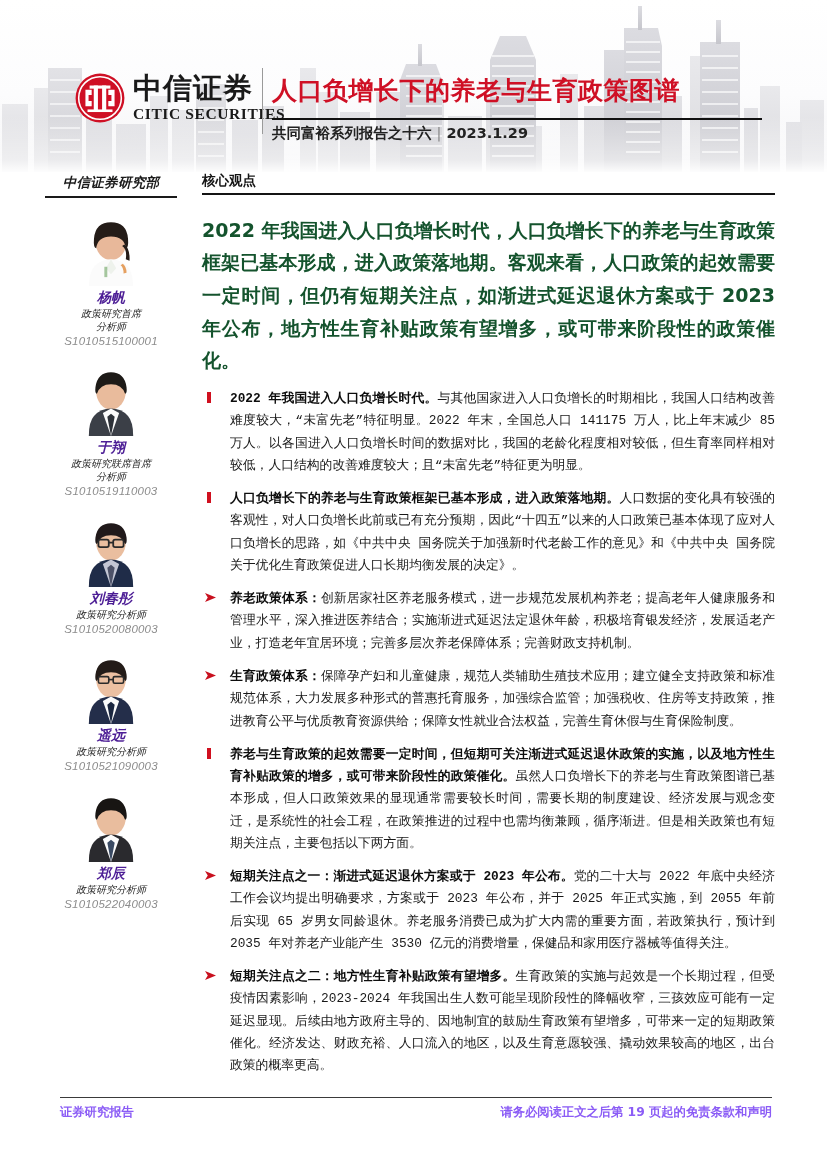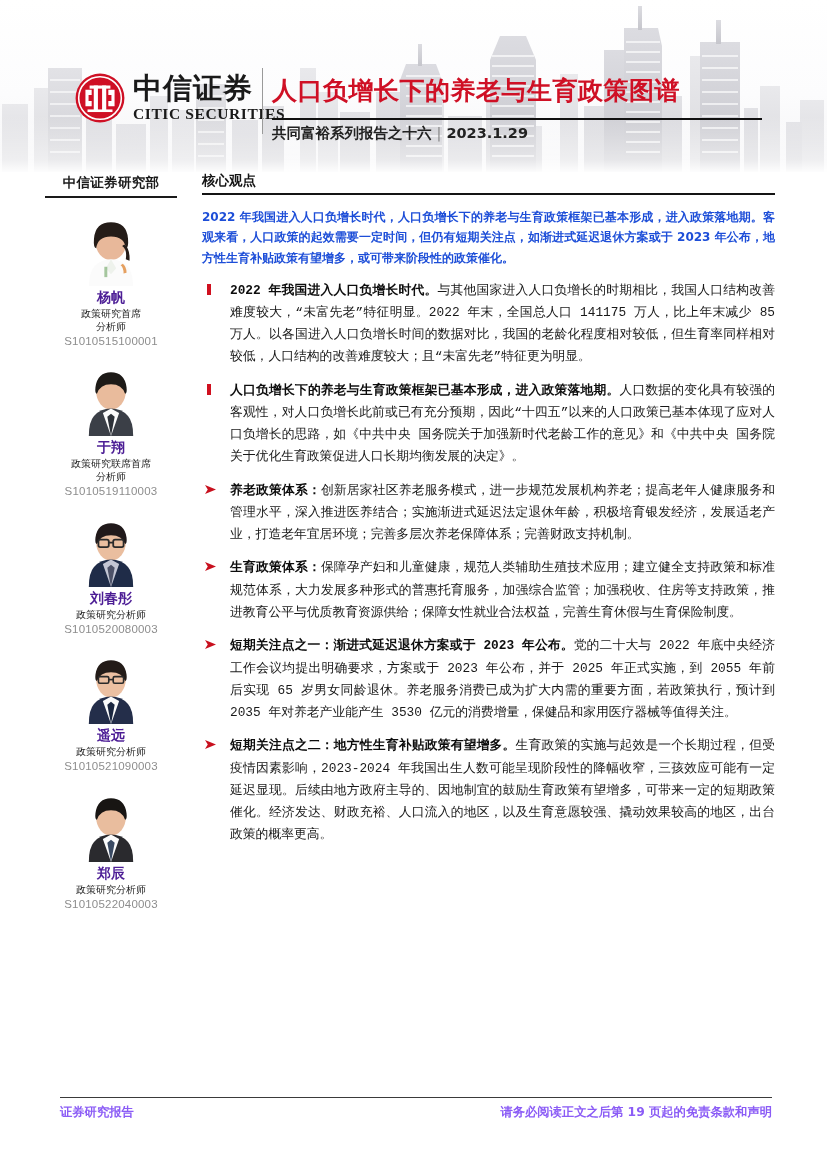--- a/index.html
+++ b/index.html
@@ -107,20 +107,21 @@
     width: 827px;
     height: 910px;
     display: flex;
   }
 
   
   .sidebar {
     width: 192px;
     flex: none;
     padding: 2px 10px 0 40px;
+    font-style: italic;
   }
   .sb-title {
     font-family: "DejaVu Sans", "Liberation Sans", sans-serif;
     font-size: 13.5px;
     font-weight: 700;
     color: #1b1b1b;
     text-align: center;
     padding-bottom: 4px;
     letter-spacing: 0.3px;
   }
@@ -161,23 +162,23 @@
     color: #141414;
     padding-bottom: 3px;
   }
   .main-rule {
     height: 1.7px;
     background: #141414;
     margin-bottom: 9px;
   }
   .lead {
     font-family: "DejaVu Sans", "Liberation Sans", sans-serif;
-    font-size: 12px;
-    font-weight: 700;
-    color: #1d4ed8;
+    font-size: 19px;
+    font-weight: 700;
+    color: #14532d;
     line-height: 1.72;
     text-align: justify;
     text-justify: inter-ideograph;
     margin-bottom: 11px;
   }
   .item {
     display: flex;
     margin-bottom: 11px;
   }
   .bullet {
@@ -530,20 +531,28 @@
       <div class="bullet">
         <svg class="bullet-arrow" viewBox="0 0 14 12">
           <path d="M1 1 L13 6 L1 11 L4 6 Z" fill="#c8101e"></path>
         </svg>
       </div>
       <div class="body-text">
         <b>生育政策体系：</b><span>保障孕产妇和儿童健康，规范人类辅助生殖技术应用；建立健全支持政策和标准规范体系，大力发展多种形式的普惠托育服务，加强综合监管；加强税收、住房等支持政策，推进教育公平与优质教育资源供给；保障女性就业合法权益，完善生育休假与生育保险制度。</span>
       </div>
     </div>
 
+    <div class="item">
+      <div class="bullet">
+        <div class="bullet-bar"></div>
+      </div>
+      <div class="body-text">
+        <b>养老与生育政策的起效需要一定时间，但短期可关注渐进式延迟退休政策的实施，以及地方性生育补贴政策的增多，或可带来阶段性的政策催化。</b><span>虽然人口负增长下的养老与生育政策图谱已基本形成，但人口政策效果的显现通常需要较长时间，需要长期的制度建设、经济发展与观念变迁，是系统性的社会工程，在政策推进的过程中也需均衡兼顾，循序渐进。但是相关政策也有短期关注点，主要包括以下两方面。</span>
+      </div>
+    </div>
 
     <div class="item">
       <div class="bullet">
         <svg class="bullet-arrow" viewBox="0 0 14 12">
           <path d="M1 1 L13 6 L1 11 L4 6 Z" fill="#c8101e"></path>
         </svg>
       </div>
       <div class="body-text">
         <b>短期关注点之一：渐进式延迟退休方案或于 2023 年公布。</b><span>党的二十大与 2022 年底中央经济工作会议均提出明确要求，方案或于 2023 年公布，并于 2025 年正式实施，到 2055 年前后实现 65 岁男女同龄退休。养老服务消费已成为扩大内需的重要方面，若政策执行，预计到 2035 年对养老产业能产生 3530 亿元的消费增量，保健品和家用医疗器械等值得关注。</span>
       </div>

